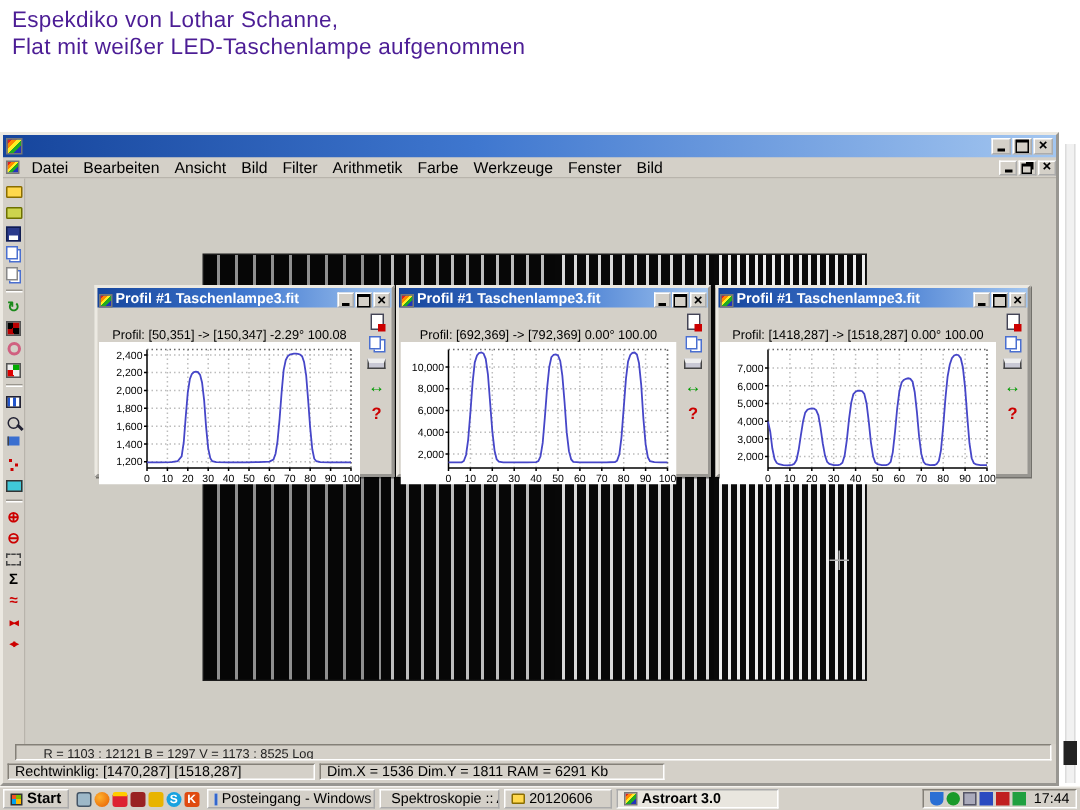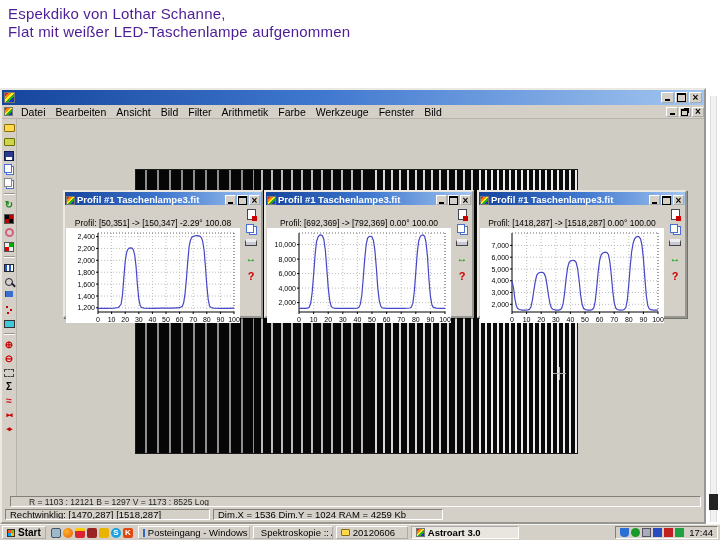--- a/index.html
+++ b/index.html
@@ -488,21 +488,21 @@
         </div>
 
       </div>
     </div>
 
     <div class="statusline1">
       <span>R = 1103 : 12121   B = 1297   V = 1173 : 8525 Log</span>
     </div>
     <div class="statusbar">
       <span class="sb-panel sb1">Rechtwinklig:  [1470,287] [1518,287]</span>
-      <span class="sb-panel sb2">Dim.X = 1536   Dim.Y = 1024   RAM = 4259 Kb</span>
+      <span class="sb-panel sb2">Dim.X = 1536   Dim.Y = 1811   RAM = 6291 Kb</span>
     </div>
   </div>
 
   <div class="abs scrollstrip"></div>
   <div class="abs scrollthumb"></div>
 
   <div class="abs taskbar">
     <span class="tbtn">
       <span class="start-flag"></span>
       <span class="start-label">Start</span>

